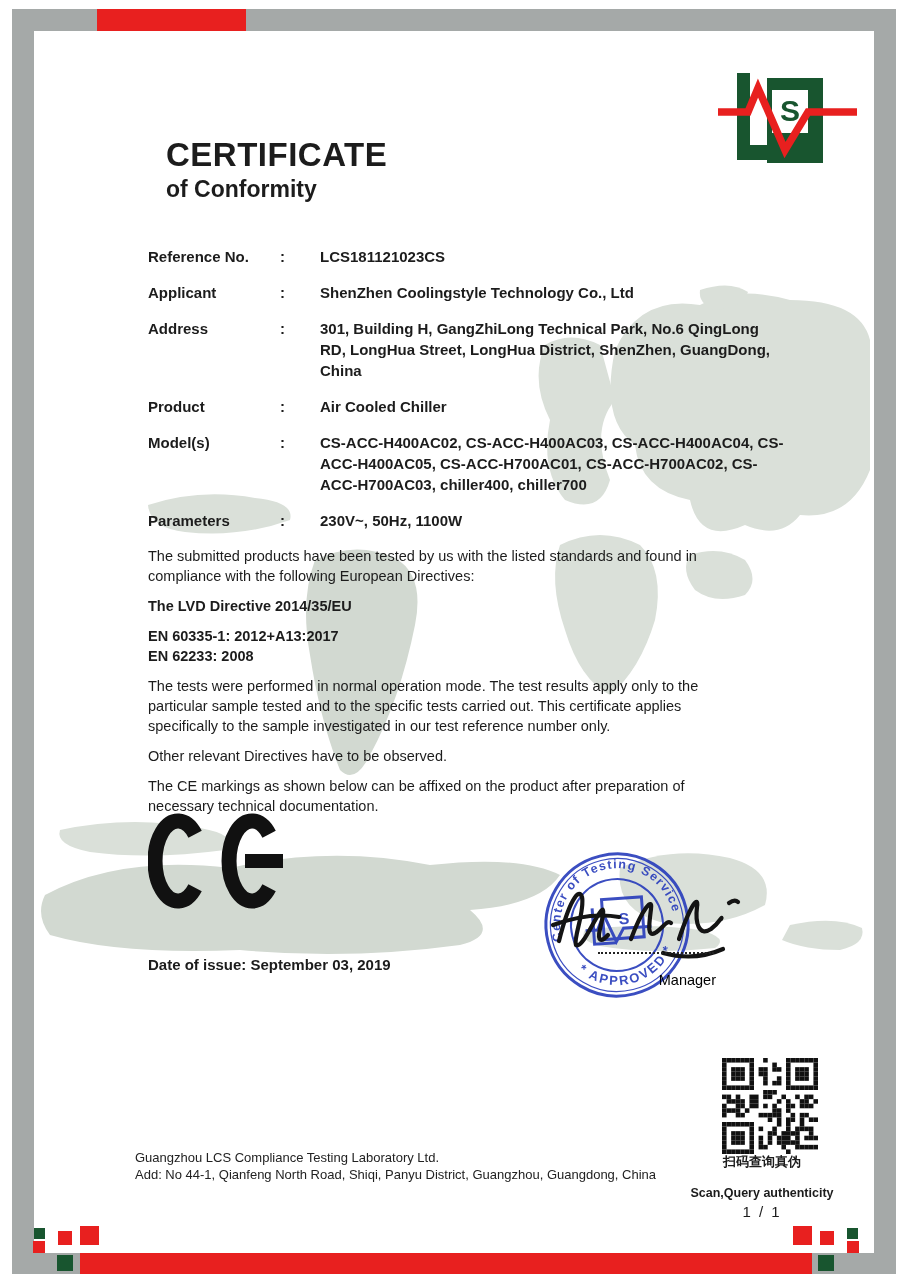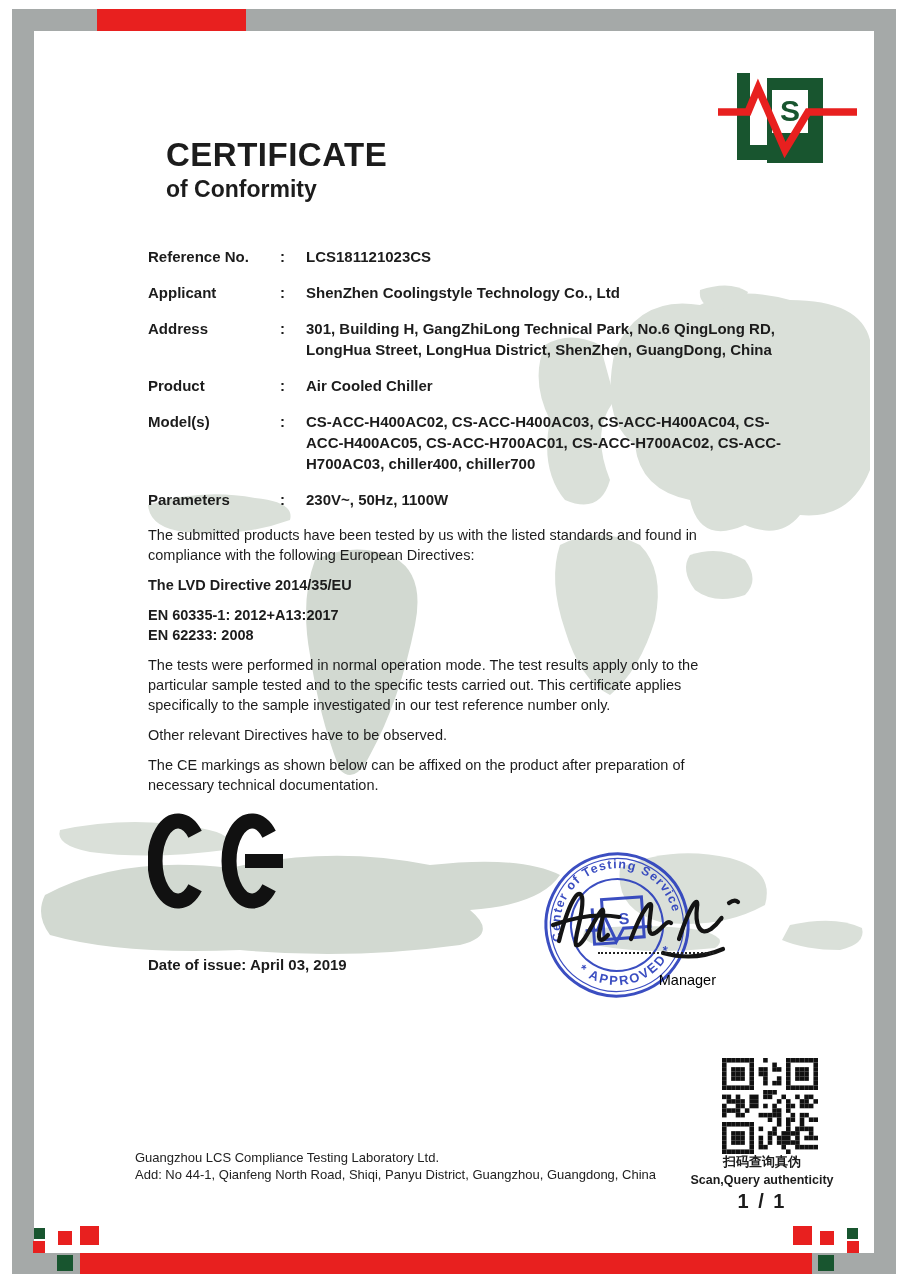--- a/index.html
+++ b/index.html
@@ -16,40 +16,40 @@
   
   .logo{position:absolute;left:710px;top:62px;}
   .title-block{position:absolute;left:166px;top:138px;}
   .title-main{font-size:33px;font-weight:bold;letter-spacing:.5px;line-height:1.05;}
   .title-sub{font-size:23px;font-weight:bold;margin-top:3px;}
   
   .content{position:absolute;left:148px;top:246px;width:640px;}
   .frow{display:flex;margin-bottom:15px;font-weight:bold;font-size:15px;line-height:21px;}
   .flabel{width:132px;flex:none;}
   .fcolon{width:26px;flex:none;}
-  .fvalue{width:478px;}
+  .fvalue{width:478px;margin-left:14px;}
   .bodytext{margin-top:10px;width:602px;}
   .bodytext p{margin:0 0 10px 0;font-size:14.5px;line-height:20px;}
   .bodytext p.bold{font-weight:bold;}
   .bodytext p.tight{margin-bottom:0;}
   
   .ce{position:absolute;left:148px;top:813px;}
   .dateline{position:absolute;left:148px;top:956px;font-size:15px;font-weight:bold;}
   .stamp{position:absolute;left:535px;top:845px;}
   .signature{position:absolute;left:545px;top:873px;}
   .sigline{position:absolute;left:598px;top:952px;width:116px;border-bottom:2px dotted #222;}
   .manager{position:absolute;left:596px;top:972px;width:120px;text-align:right;
            font-size:14.5px;color:#000000;}
   
   .footer-left{position:absolute;left:135px;top:1150px;font-size:13px;line-height:16.5px;color:#222;}
   .qr{position:absolute;left:722px;top:1058px;background:#fff;}
   .qr-captions{position:absolute;left:672px;top:1153px;width:180px;text-align:center;}
   .qr-zh{font-size:13px;font-weight:bold;}
-  .qr-en{font-size:12.5px;font-weight:bold;margin-top:2px;}
-  .pagenum{font-size:20px;font-weight:bold;letter-spacing:2px;margin-top:3px;}
+  .qr-en{font-size:12.5px;font-weight:bold;margin-top:15px;}
+  .pagenum{font-size:15px;font-weight:normal;letter-spacing:2px;margin-top:3px;}
 </style>
 </head>
 <body>
 
 <div class="page">
 
   <svg class="worldmap" width="904" height="1280" viewBox="0 0 904 1280">
     <g fill="#dae0d9">
       <path d="M615,350 Q640,295 700,305 Q735,285 790,300 Q860,300 870,340 L870,470 Q850,520 800,515 Q780,540 745,525 Q700,545 690,500 Q640,490 635,445 Q600,420 615,350 Z"></path>
       <path d="M600,345 Q570,330 545,345 Q530,380 550,420 Q540,470 565,500 Q600,515 610,480 Q590,430 615,400 Z"></path>
@@ -147,21 +147,21 @@
   </div>
 
   <svg class="ce" width="150" height="96" viewBox="0 0 150 96">
     <g fill="none" stroke="#111" stroke-width="15">
       <path d="M47.1,21.2 A23,40 0 1 0 47.1,74.8"></path>
       <path d="M121.1,21.2 A23,40 0 1 0 121.1,74.8"></path>
     </g>
     <path d="M97,48 L135,48" stroke="#111" stroke-width="14" fill="none"></path>
   </svg>
 
-  <div class="dateline">Date of issue: April 03, 2019</div>
+  <div class="dateline">Date of issue: September 03, 2019</div>
 
   <svg class="stamp" width="190" height="160" viewBox="0 0 190 160" opacity="0.92">
     <g transform="rotate(-14 82 80)" stroke="#2b3fbc" fill="none">
       <circle cx="82" cy="80" r="71" stroke-width="3"></circle>
       <circle cx="82" cy="80" r="66.5" stroke-width="1.2"></circle>
       <circle cx="82" cy="80" r="46" stroke-width="2"></circle>
       <path id="arcTop" d="M25.2,85 A57,57 0 1 1 138.8,85" stroke="none"></path>
       <path id="arcBottom" d="M25.6,100.5 A60,60 0 0 0 138.4,100.5" stroke="none"></path>
       <text font-size="12.5" font-weight="bold" fill="#2b3fbc" stroke="none" letter-spacing="1.3" font-family="Liberation Sans, sans-serif">
         <textPath href="#arcTop" startOffset="50%" text-anchor="middle">Center of Testing Service</textPath>

